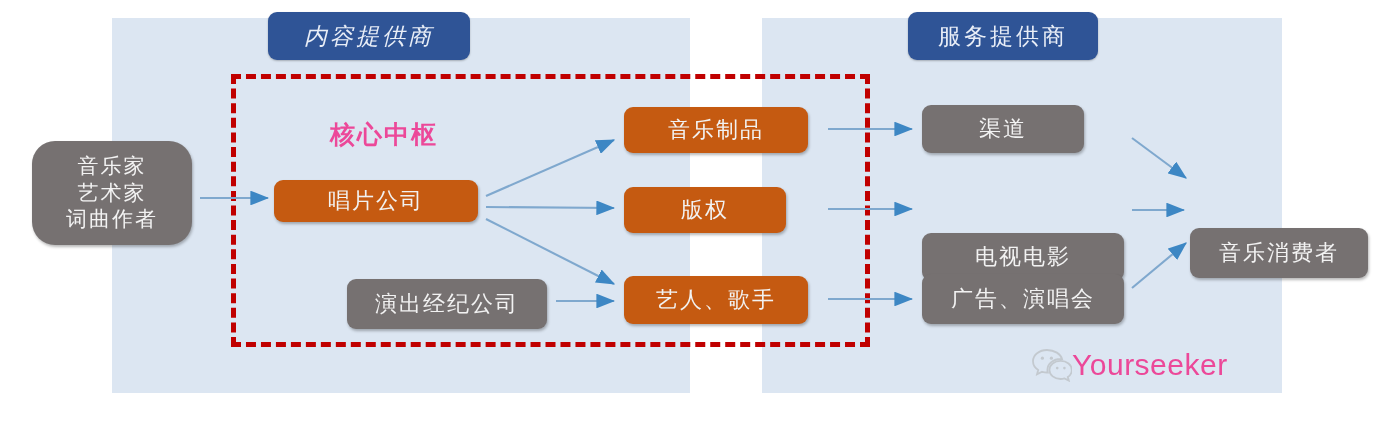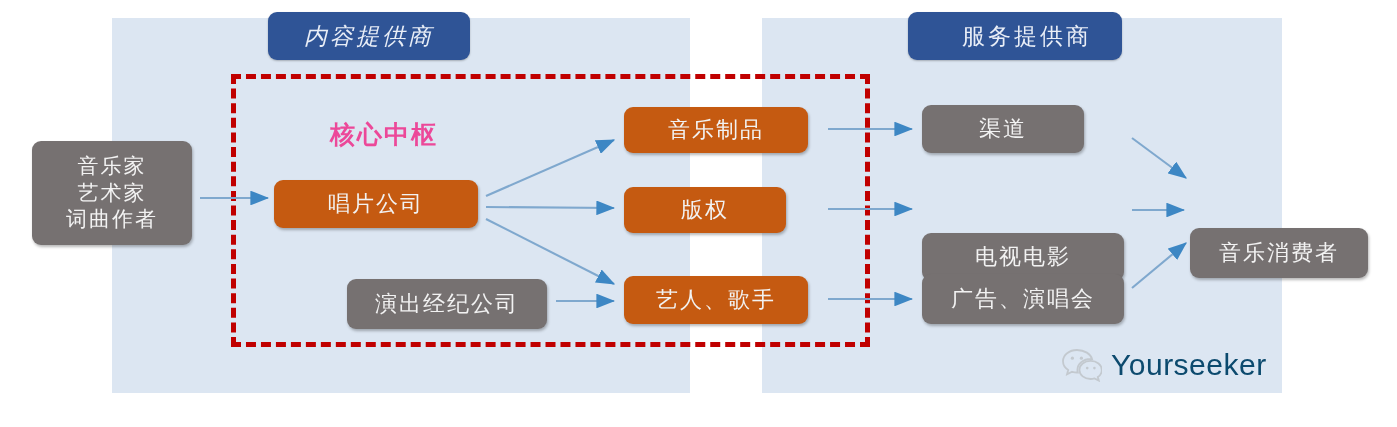--- a/index.html
+++ b/index.html
@@ -33,21 +33,21 @@
     border-radius: 9px;
     color: #e9eef7;
     font-size: 23px;
     letter-spacing: 3px;
     display: flex;
     align-items: center;
     justify-content: center;
     box-shadow: 0 1px 2px rgba(0,0,0,.25);
   }
   #hdr-content { left: 268px; top: 12px;  width: 202px; height: 48px; font-style: italic; }
-  #hdr-service { left: 908px; top: 12px;  width: 190px; height: 48px; padding-left: 24px; }
+  #hdr-service { left: 908px; top: 12px;  width: 190px; height: 48px; }
 
   
   #core-region {
     position: absolute;
     left: 231px; top: 74px;
     width: 639px; height: 273px;
     border: 5px dashed #c00000;
     box-sizing: border-box;
   }
 
@@ -63,22 +63,22 @@
     font-size: 22px;
     letter-spacing: 2px;
     line-height: 1.26;
     text-align: center;
     box-shadow: 1px 2px 3px rgba(0,0,0,.28);
     box-sizing: border-box;
   }
   .node.gray   { background: #767171; }
   .node.orange { background: #c55a11; }
 
-  #node-creators   { left: 32px;  top: 141px; width: 160px; height: 104px; font-size: 21px; }
-  #node-record     { left: 274px; top: 180px; width: 204px; height: 48px; }
+  #node-creators   { left: 32px;  top: 141px; width: 160px; height: 104px; font-size: 21px; border-radius: 23px; }
+  #node-record     { left: 274px; top: 180px; width: 204px; height: 42px; }
   #node-agency     { left: 347px; top: 279px; width: 200px; height: 50px; }
   #node-products   { left: 624px; top: 107px; width: 184px; height: 46px; }
   #node-copyright  { left: 624px; top: 187px; width: 162px; height: 46px; }
   #node-artists    { left: 624px; top: 276px; width: 184px; height: 48px; }
   #node-channel    { left: 922px; top: 105px; width: 162px; height: 48px; }
   #node-tvfilm     { left: 922px; top: 186px; width: 202px; height: 48px; margin-top: 47px; }
   #node-adconcert  { left: 922px; top: 274px; width: 202px; height: 50px; }
   #node-consumer   { left: 1190px; top: 185px; width: 178px; height: 50px; margin-top: 43px; }
 
   
@@ -96,25 +96,24 @@
   #arrows {
     position: absolute;
     left: 0; top: 0;
     width: 1397px; height: 427px;
     pointer-events: none;
   }
 
   
   #watermark {
     position: absolute;
-    left: 1062px; top: 348px;
+    left: 1032px; top: 348px;
     display: flex;
     align-items: center;
-    gap: 9px;
-    color: #0c4a6e;
+    color: #ec4899;
     font-size: 30px;
     letter-spacing: 0.5px;
   }
   #watermark .wx-logo { display: block; }
 </style>
 </head>
 <body>
 
 <div id="canvas">
 

